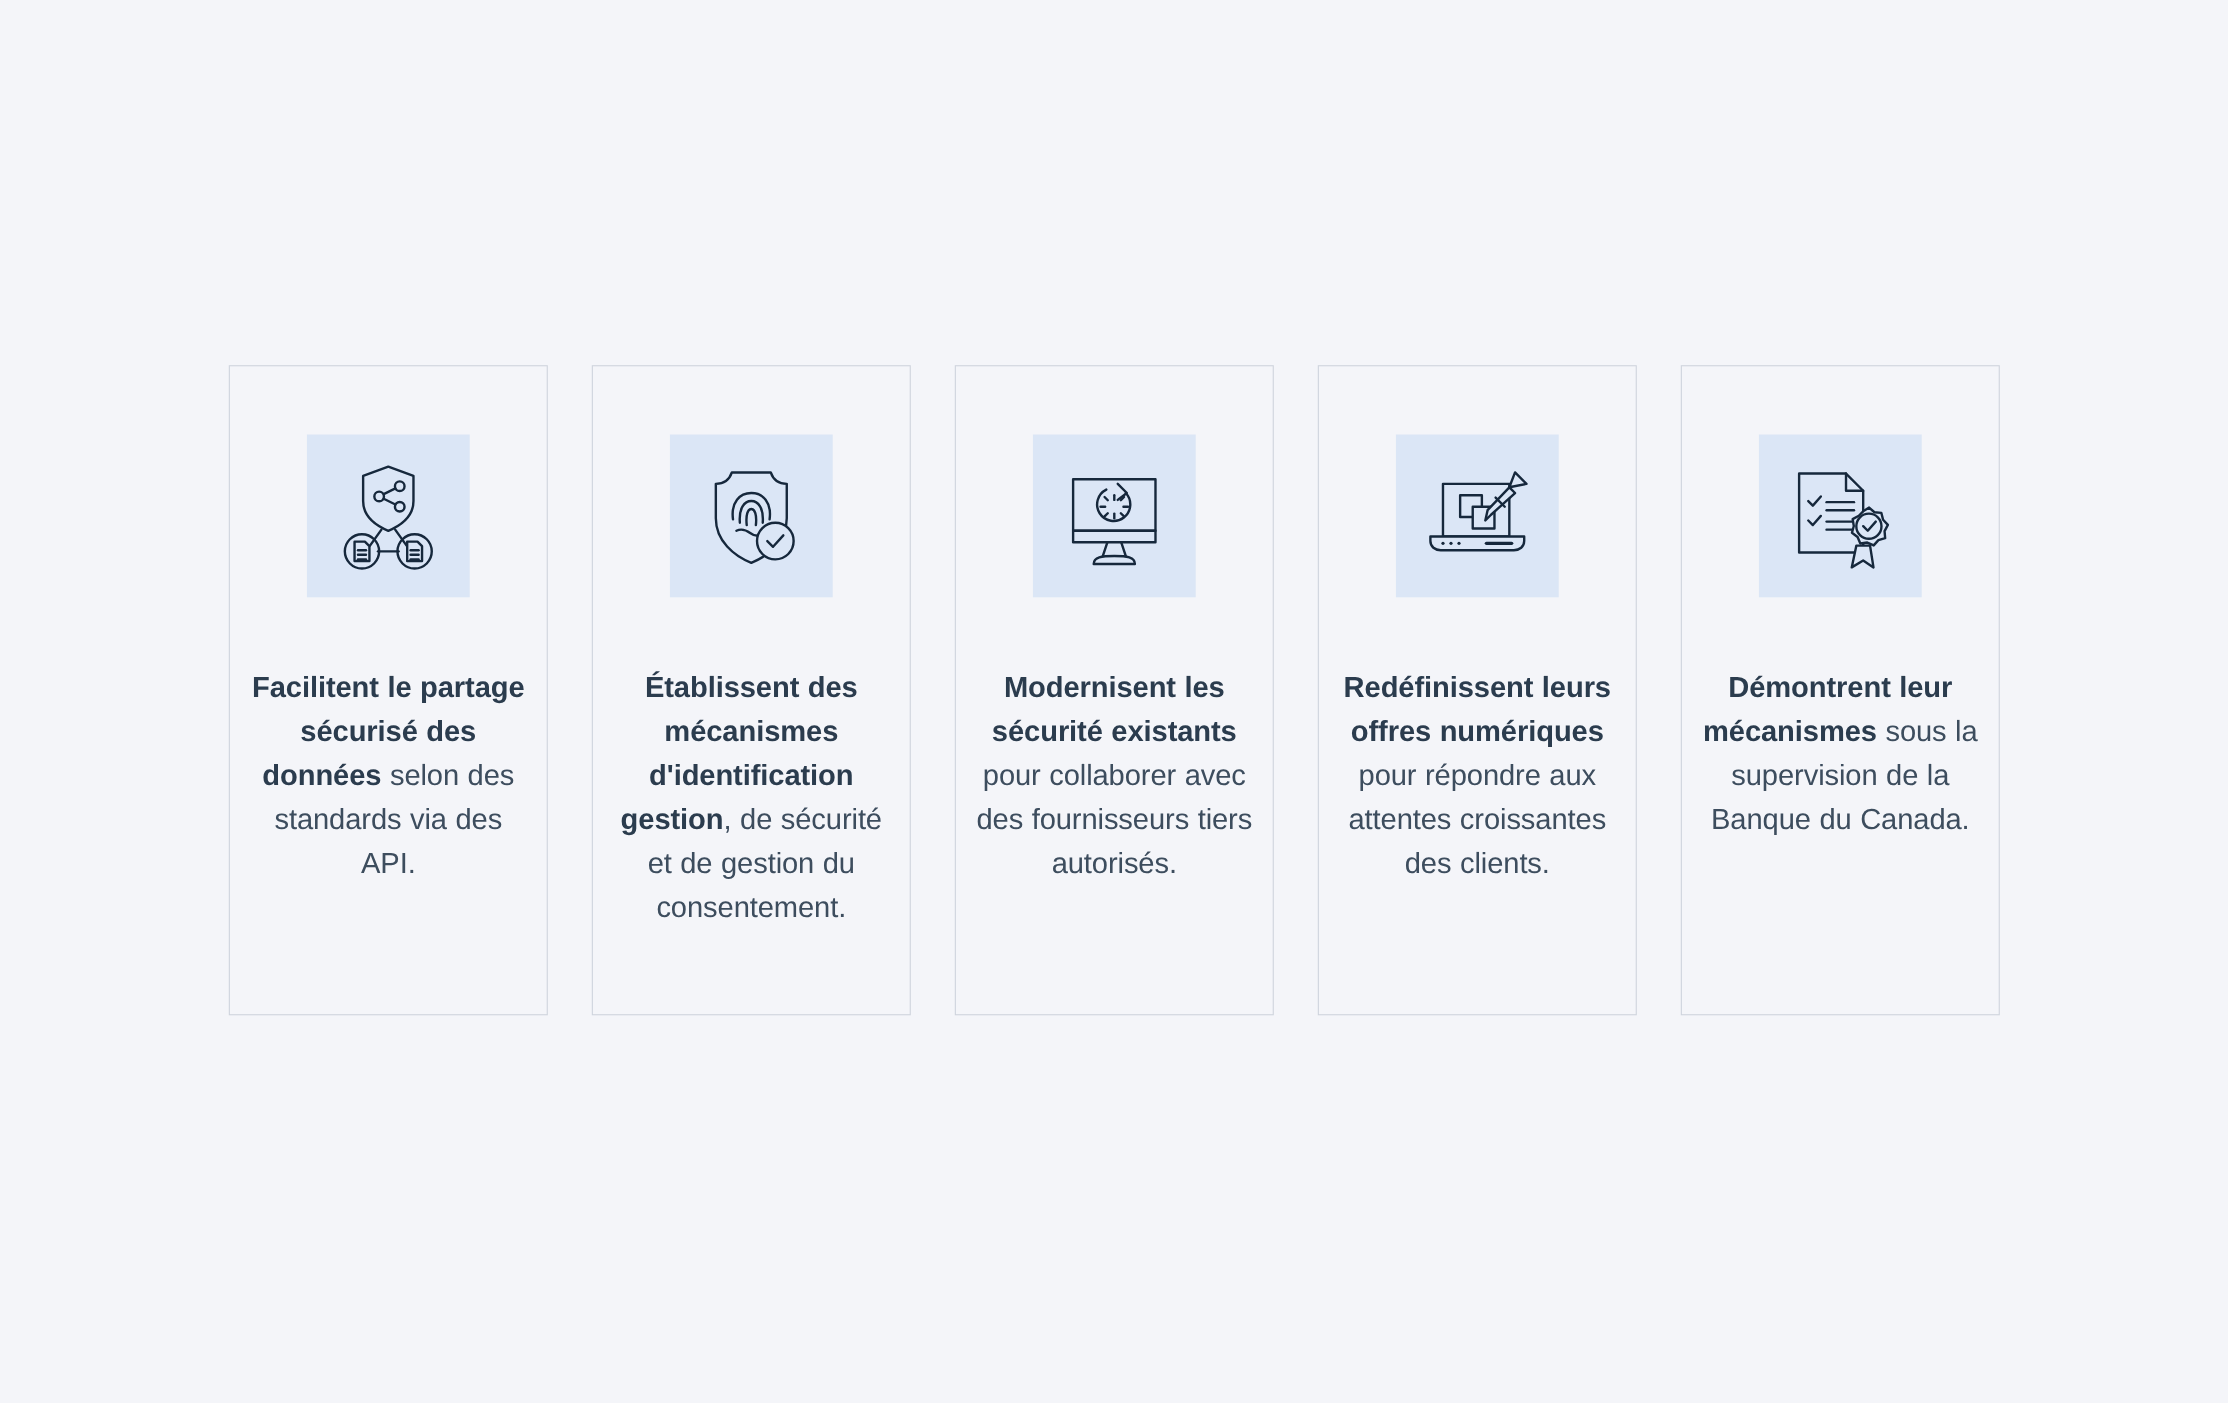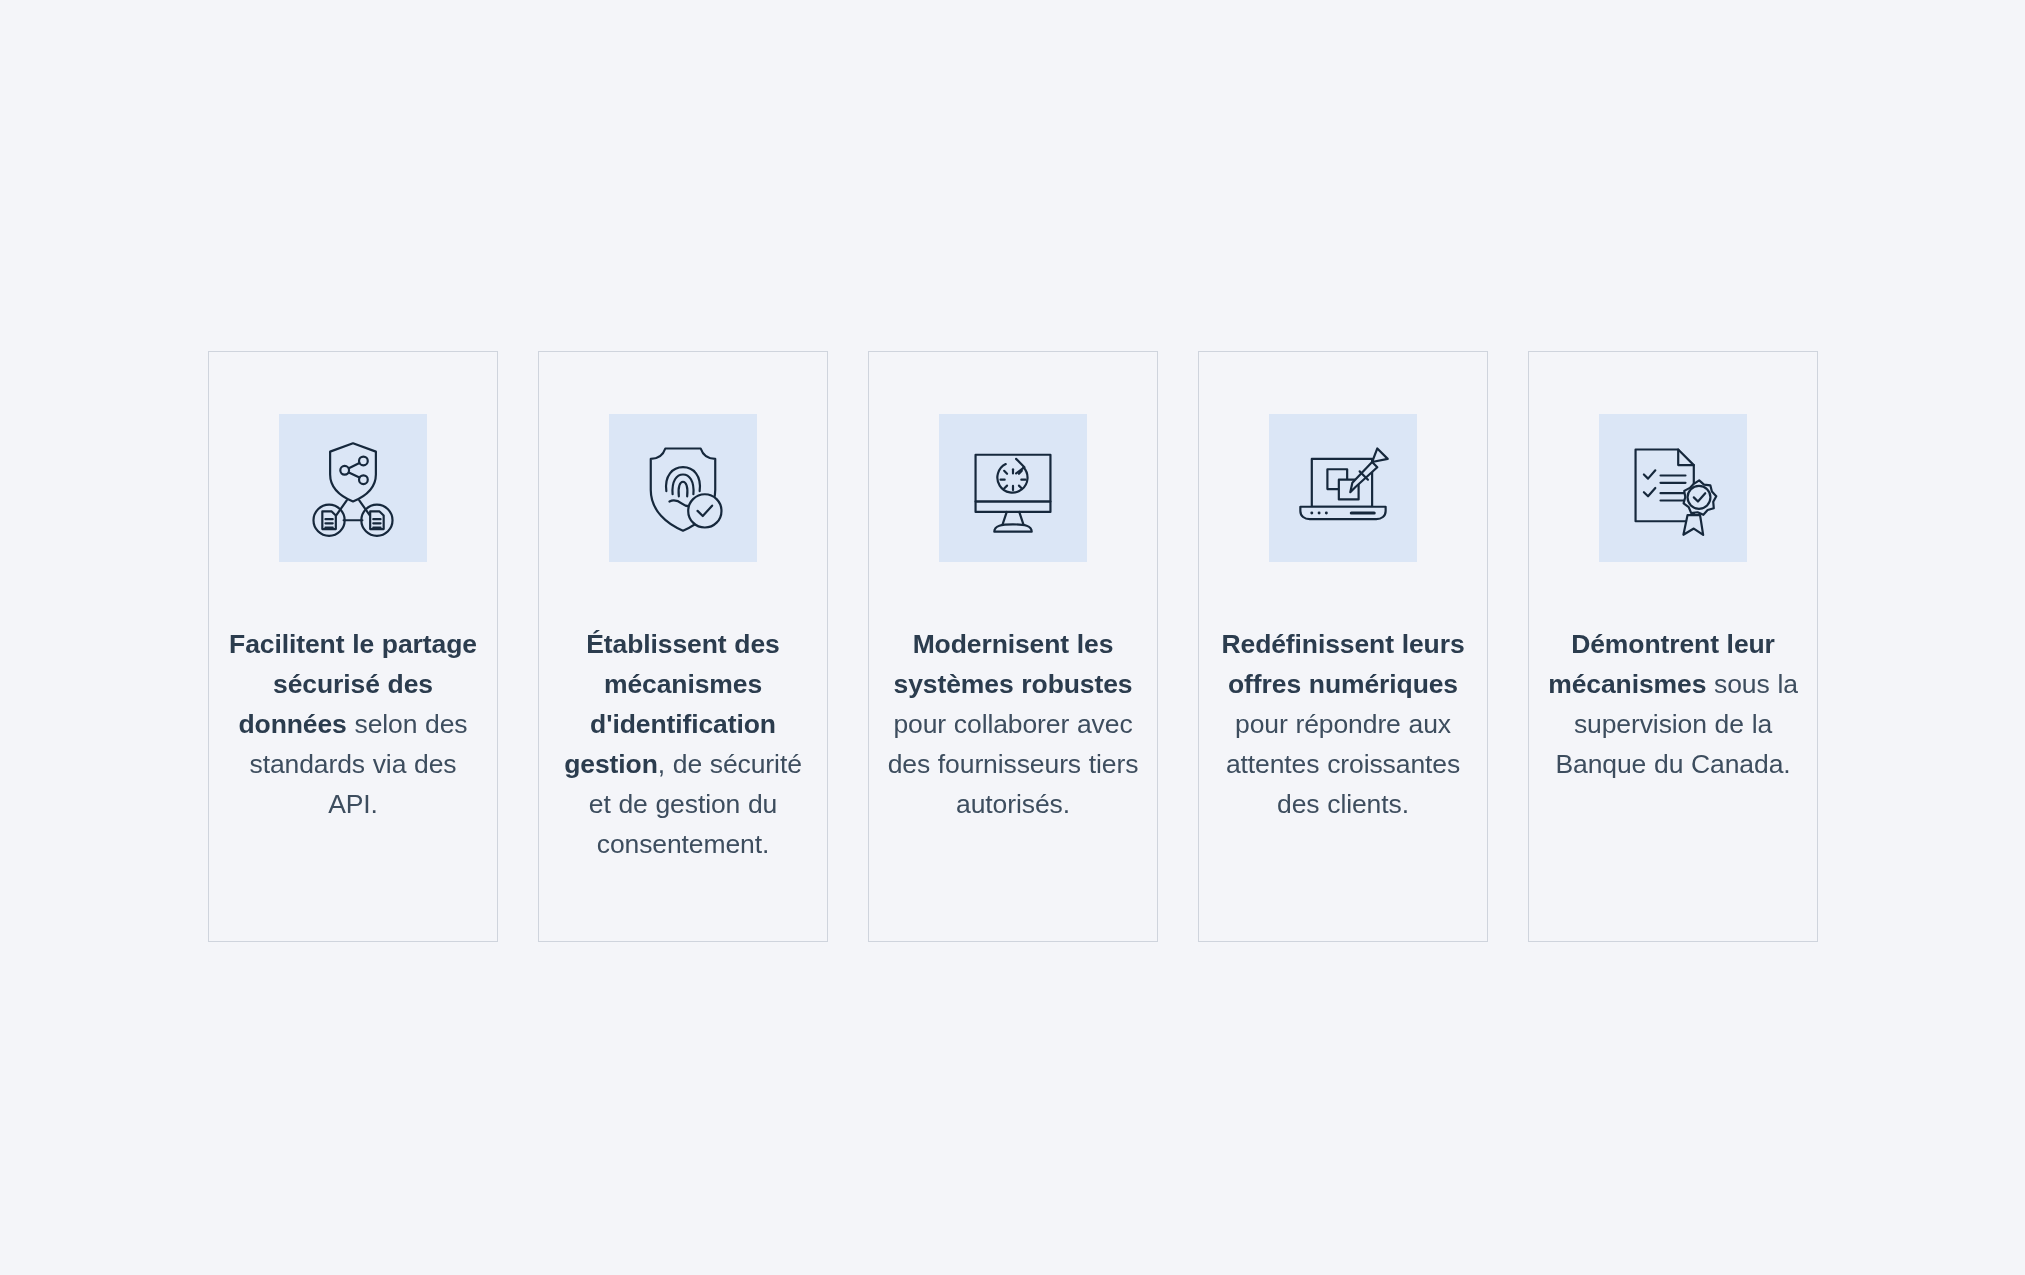--- a/index.html
+++ b/index.html
@@ -12,21 +12,21 @@
   }
   #canvas {
     position: relative;
     width: 2025px;
     height: 1275px;
     background: #f4f5f9;
   }
   #cards-row {
     position: absolute;
     left: 208px;
-    top: 351px;
+    top: 332px;
     display: flex;
     flex-direction: row;
     gap: 40px;
   }
   .card {
     width: 290px;
     height: 591px;
     background: #f4f5f9;
     border: 1px solid #cfd4dd;
     display: flex;
@@ -131,21 +131,21 @@
           <line x1="50" y1="48" x2="50" y2="52"></line>
           <line x1="42" y1="42" x2="38" y2="42"></line>
           <line x1="58" y1="42" x2="62" y2="42"></line>
           <line x1="44.3" y1="36.3" x2="41.5" y2="33.5"></line>
           <line x1="55.7" y1="47.7" x2="58.5" y2="50.5"></line>
           <line x1="55.7" y1="36.3" x2="58.5" y2="33.5"></line>
           <line x1="44.3" y1="47.7" x2="41.5" y2="50.5"></line>
         </svg>
       </div>
       <div class="card-text">
-        <b>Modernisent les systèmes robustes</b><span> pour collaborer avec des fournisseurs tiers autorisés.</span>
+        <b>Modernisent les sécurité existants</b><span> pour collaborer avec des fournisseurs tiers autorisés.</span>
       </div>
     </div>
 
     <div class="card">
       <div class="icon-box">
         <svg viewBox="0 0 100 100" fill="none" stroke="#16283c" stroke-width="2.1" stroke-linecap="round" stroke-linejoin="round">
           <path d="M20 22 H78 V68 H20 Z"></path>
           <path d="M9 68 H91 V72 C91 77 87 80 82 80 H18 C13 80 9 77 9 72 Z" fill="#dbe6f6"></path>
           <circle cx="20" cy="74" r="1.4" fill="#16283c" stroke="none"></circle>
           <circle cx="27" cy="74" r="1.4" fill="#16283c" stroke="none"></circle>

